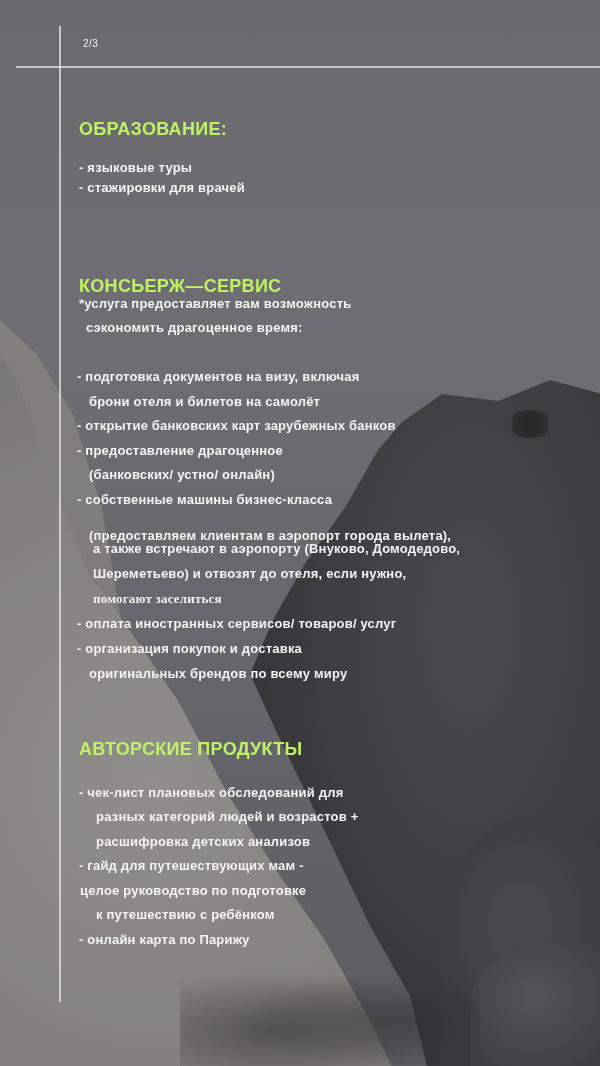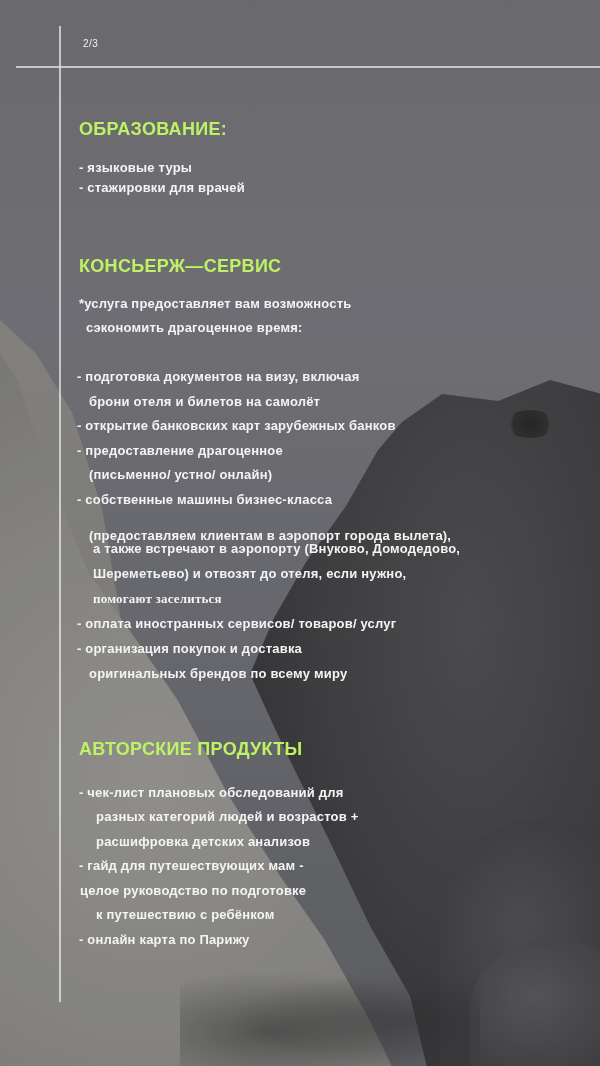--- a/index.html
+++ b/index.html
@@ -83,29 +83,29 @@
 <div class="frame-v"></div>
 <div class="frame-h"></div>
 <div class="page-num">2/3</div>
 
 <div class="content">
 
   <div class="h" style="top:119px;">ОБРАЗОВАНИЕ:</div>
   <div class="t" style="left:79px; top:160px;">- языковые туры</div>
   <div class="t" style="left:79px; top:180px;">- стажировки для врачей</div>
 
-  <div class="h" style="top:256px;">КОНСЬЕРЖ—СЕРВИС</div>
+  <div class="h" style="top:276px;">КОНСЬЕРЖ—СЕРВИС</div>
   <div class="t" style="left:79px; top:296px;">*услуга предоставляет вам возможность</div>
   <div class="t" style="left:86px; top:320px;">сэкономить драгоценное время:</div>
 
   <div class="t" style="left:77px; top:369px;">- подготовка документов на визу, включая</div>
   <div class="t" style="left:89px; top:394px;">брони отеля и билетов на самолёт</div>
   <div class="t" style="left:77px; top:418px;">- открытие банковских карт зарубежных банков</div>
   <div class="t" style="left:77px; top:443px;">- предоставление драгоценное</div>
-  <div class="t" style="left:89px; top:467px;">(письменно/ устно/ онлайн)</div>
+  <div class="t" style="left:89px; top:467px;">(банковских/ устно/ онлайн)</div>
   <div class="t" style="left:77px; top:492px;">- собственные машины бизнес-класса</div>
   <div class="t" style="left:89px; top:516px;margin-top:12px;">(предоставляем клиентам в аэропорт города вылета),</div>
   <div class="t" style="left:93px; top:541px;">а также встречают в аэропорту (Внуково, Домодедово,</div>
   <div class="t" style="left:93px; top:566px;">Шереметьево) и отвозят до отеля, если нужно,</div>
   <div class="t" style="left:93px; top:591px;font-family:Liberation Serif, serif;">помогают заселиться</div>
   <div class="t" style="left:77px; top:616px;">- оплата иностранных сервисов/ товаров/ услуг</div>
   <div class="t" style="left:77px; top:641px;">- организация покупок и доставка</div>
   <div class="t" style="left:89px; top:666px;">оригинальных брендов по всему миру</div>
 
   <div class="h" style="top:739px;">АВТОРСКИЕ ПРОДУКТЫ</div>

